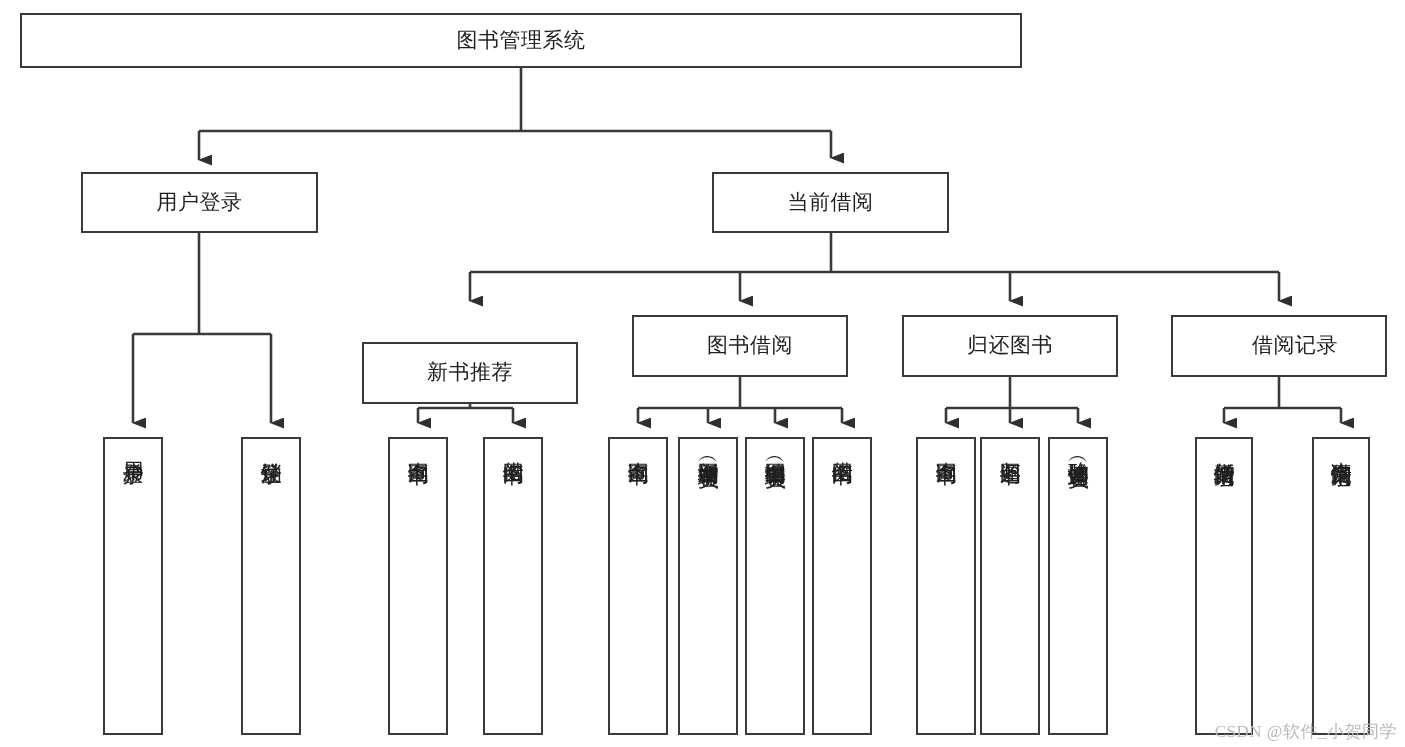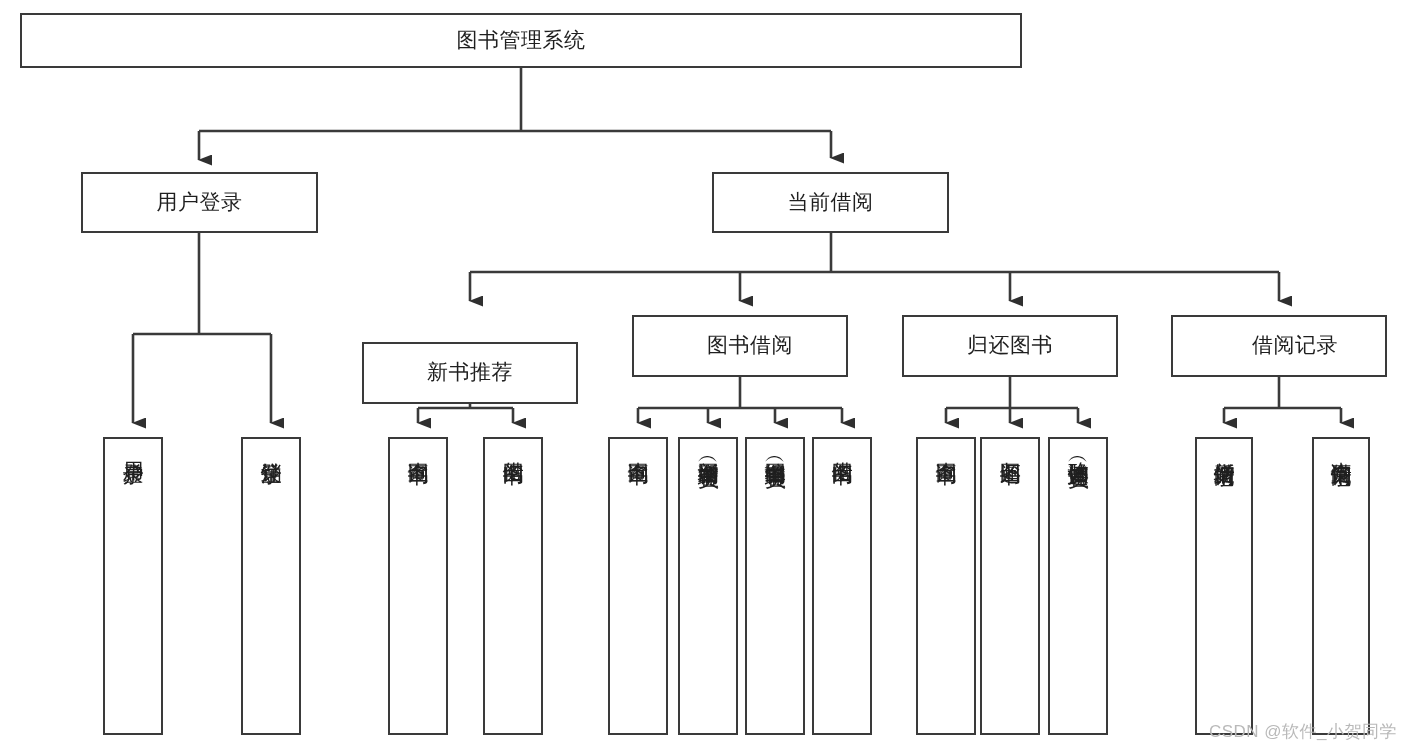--- a/index.html
+++ b/index.html
@@ -61,21 +61,21 @@
     white-space: nowrap;
   }
   .watermark {
     position: absolute;
     right: 8px;
     bottom: 4px;
     font-size: 17px;
     color: #b9b9b9;
     letter-spacing: 0.5px;
     white-space: nowrap;
-    font-family: Liberation Sans, sans-serif;
+    font-family: Liberation Serif, serif;
   }
 </style>
 </head>
 <body>
 
 <div id="diagram-root">
 
   <svg id="tree" viewBox="0 0 1405 747">
     <defs>
       <marker id="arw" markerWidth="12" markerHeight="14" refX="5.5" refY="13" orient="auto" markerUnits="userSpaceOnUse">

